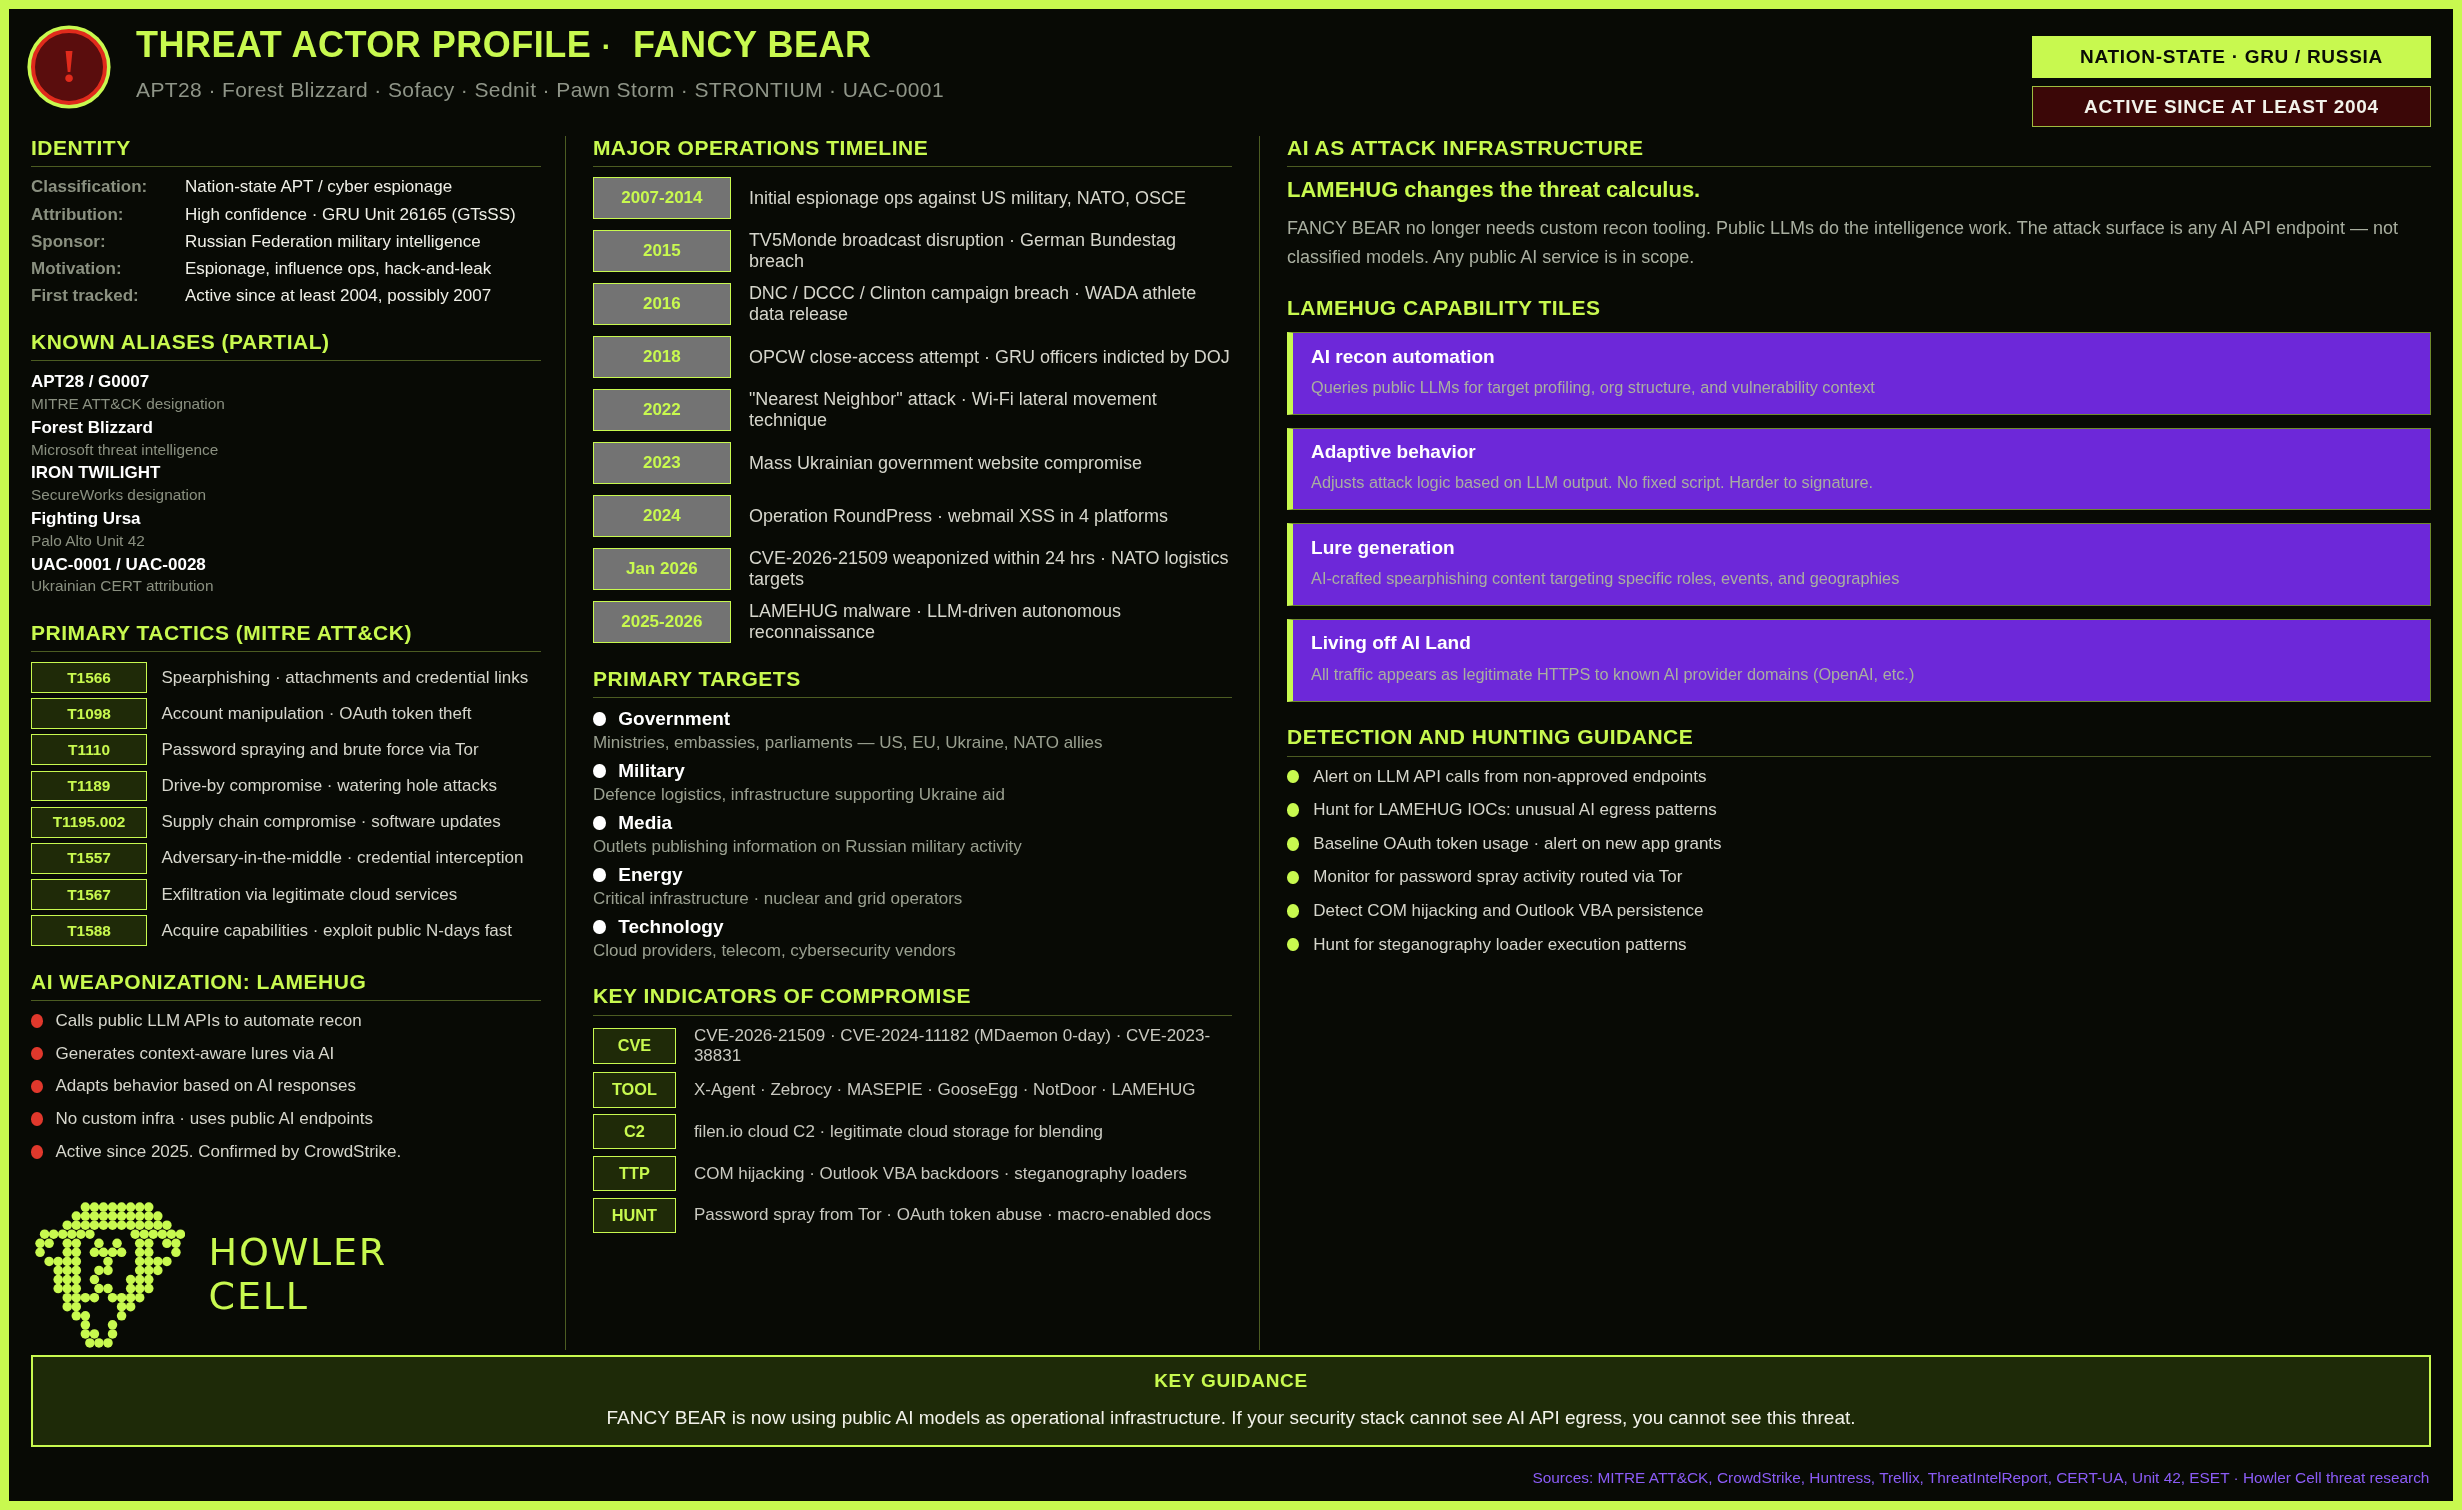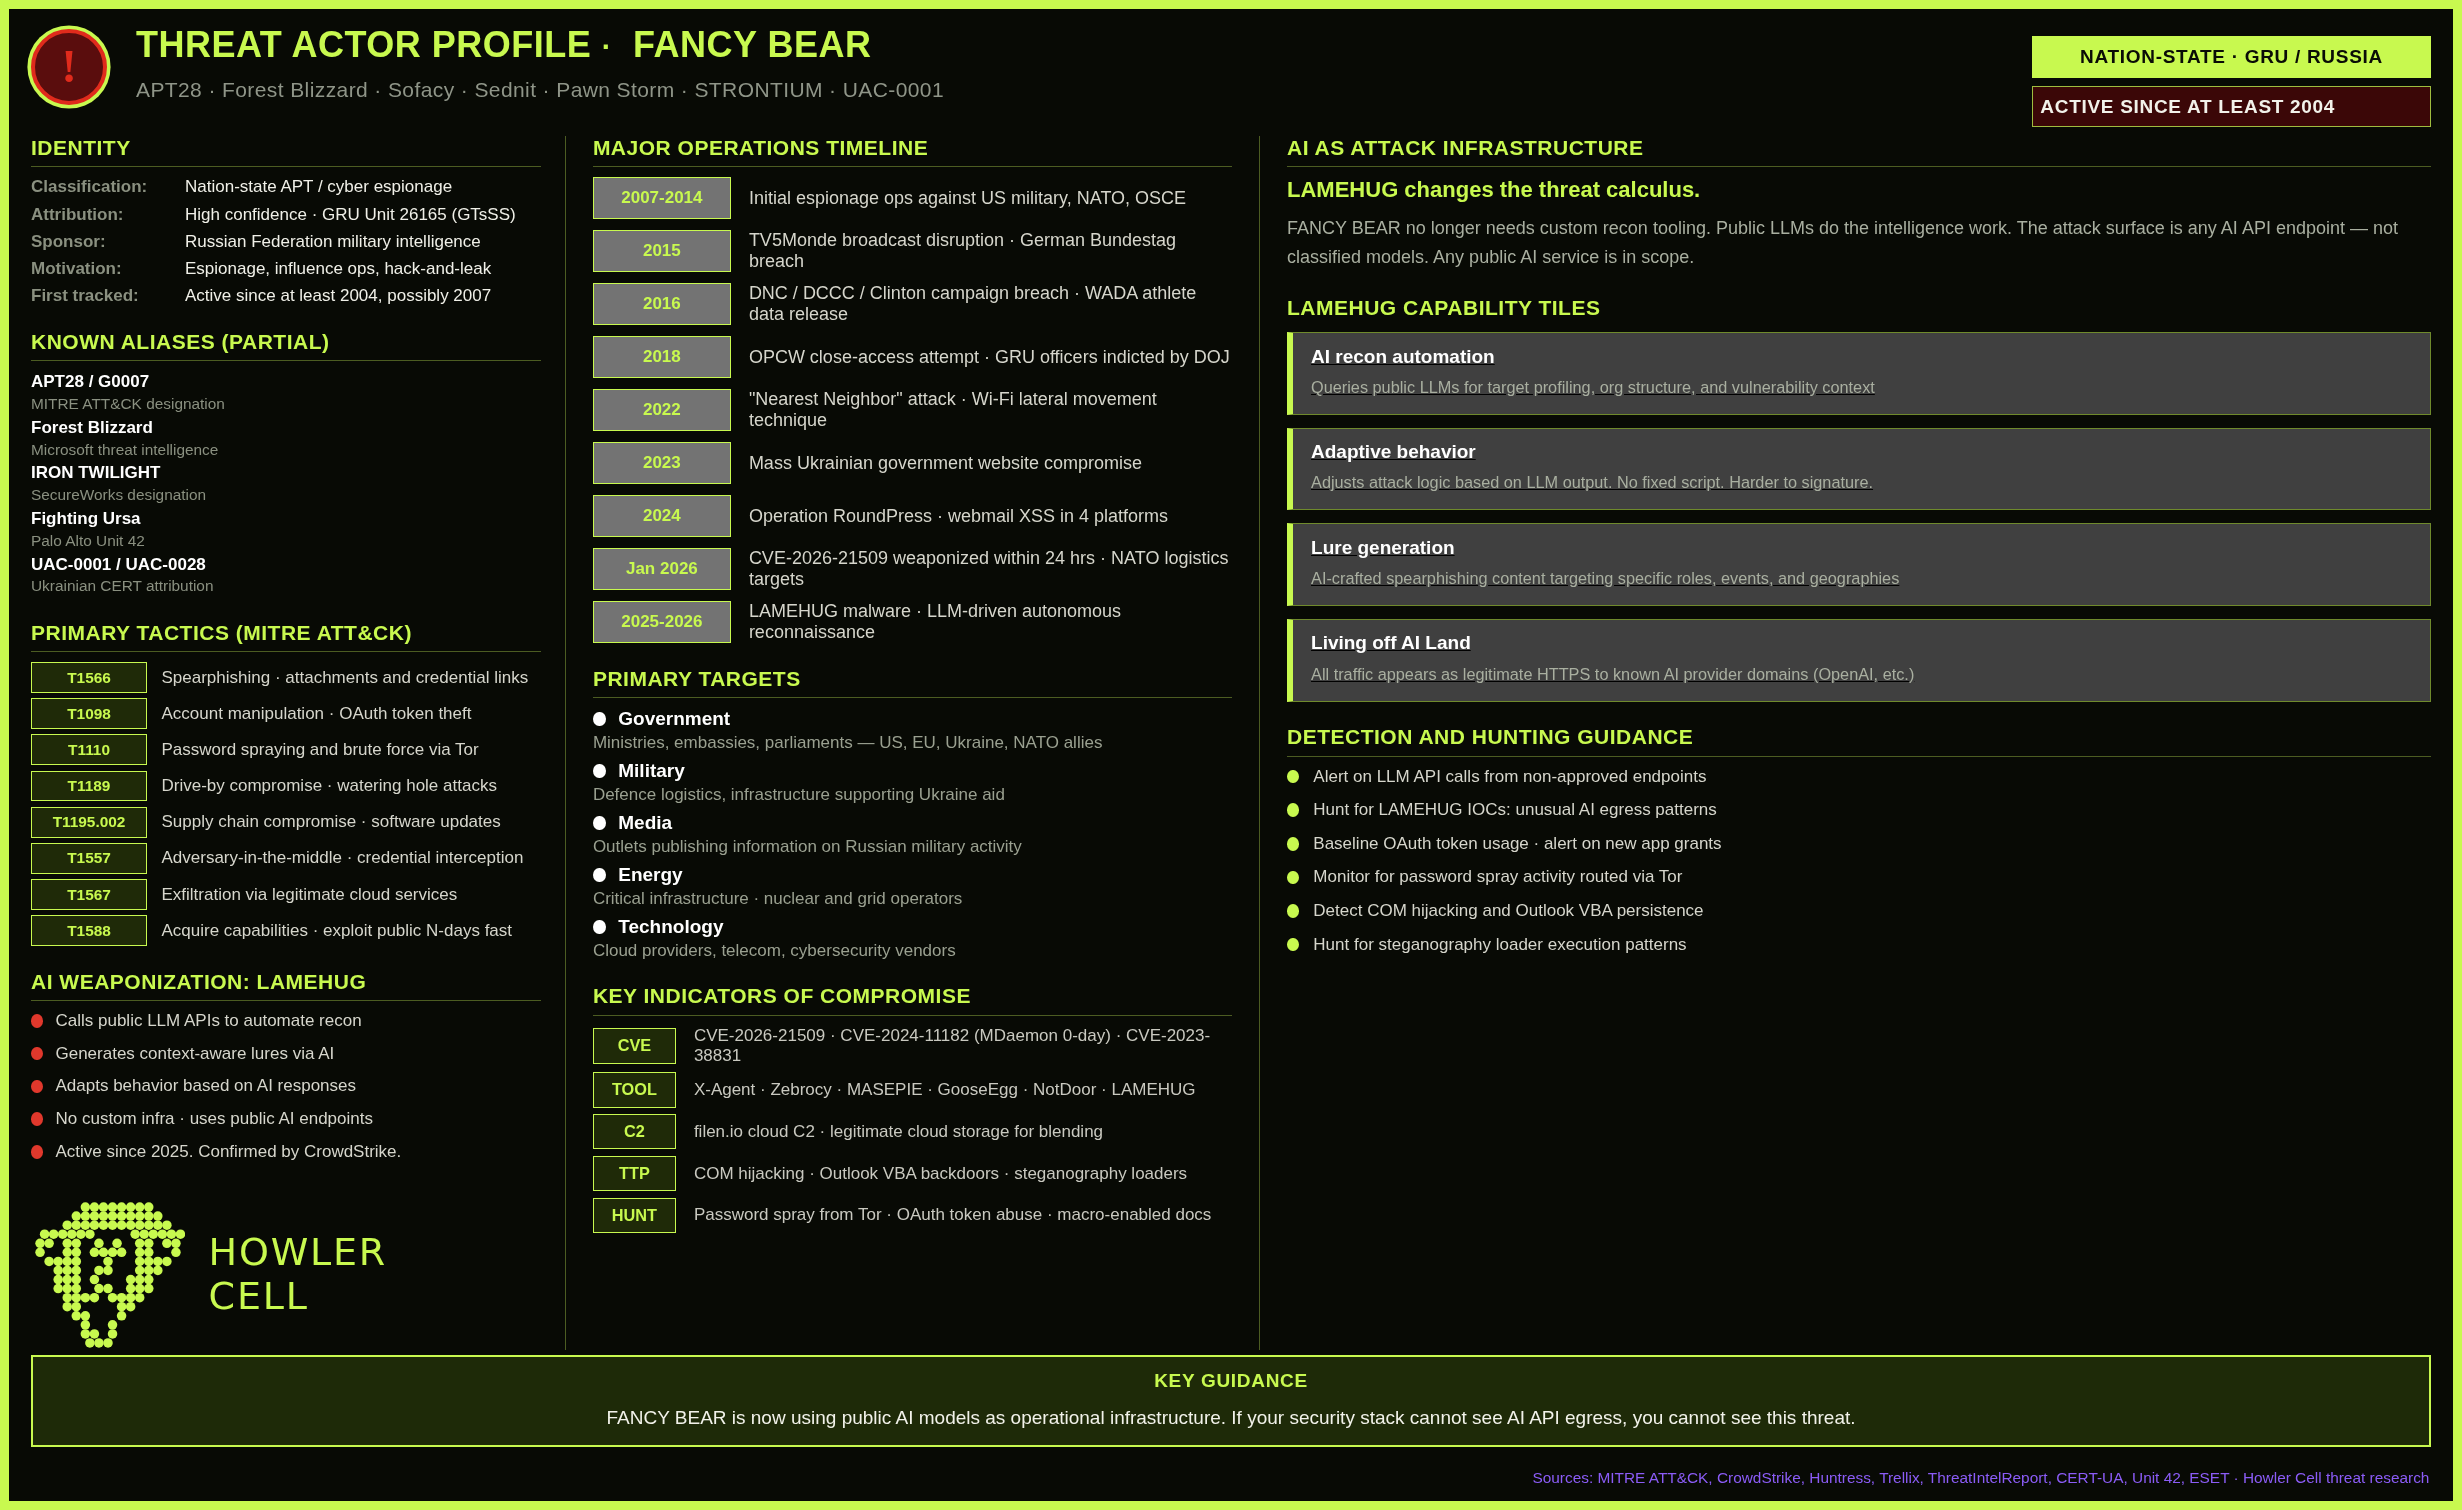--- a/index.html
+++ b/index.html
@@ -73,21 +73,21 @@
     font-size: 19px; font-weight: bold;
     text-align: center;
     padding: 10px 7.3px;
     letter-spacing: 0.7px;
   }
   .badge-red {
     background: #3b0707;
     border: 1.8px solid #9fbc3f;
     color: #f2f2ea;
     font-size: 19px; font-weight: bold;
-    text-align: left;
+    text-align: center;
     padding: 8.2px 7.3px;
     letter-spacing: 0.7px;
   }
 
   
   #body {
     display: flex;
     padding: 0 22px;
     height: 1214px;
   }
@@ -189,24 +189,23 @@
   }
   .ioc-desc { color: #c9c9c0; font-size: 17px; margin-left: 18px; }
 
   
   .lead-bold { color: #c8f94f; font-size: 22px; font-weight: bold; margin-bottom: 11px; }
   .lead-body { color: #a9afa0; font-size: 18px; line-height: 1.62; }
 
   .tile {
     border: 1.8px solid #6f8a2c;
     border-left: 6.3px solid #c8f94f;
-    background: #404040;
+    background: #6d28d9;
     padding: 12.7px 18px 14.5px 18px;
     margin-bottom: 12.7px;
-    text-decoration: underline;
   }
   .tile-title { color: #ffffff; font-size: 19px; font-weight: bold; margin-bottom: 7.3px; }
   .tile-body  { color: #a9afa0; font-size: 16.3px; line-height: 1.5; }
 
   .gbullet { display: flex; align-items: center; margin-bottom: 13.6px; }
   .gbullet .dot {
     width: 11.8px; height: 13.6px; border-radius: 50%;
     background: #c8f94f; flex: 0 0 11.8px; margin-right: 14.5px;
   }
   .gbullet .txt { color: #d6d6cc; font-size: 17px; }

